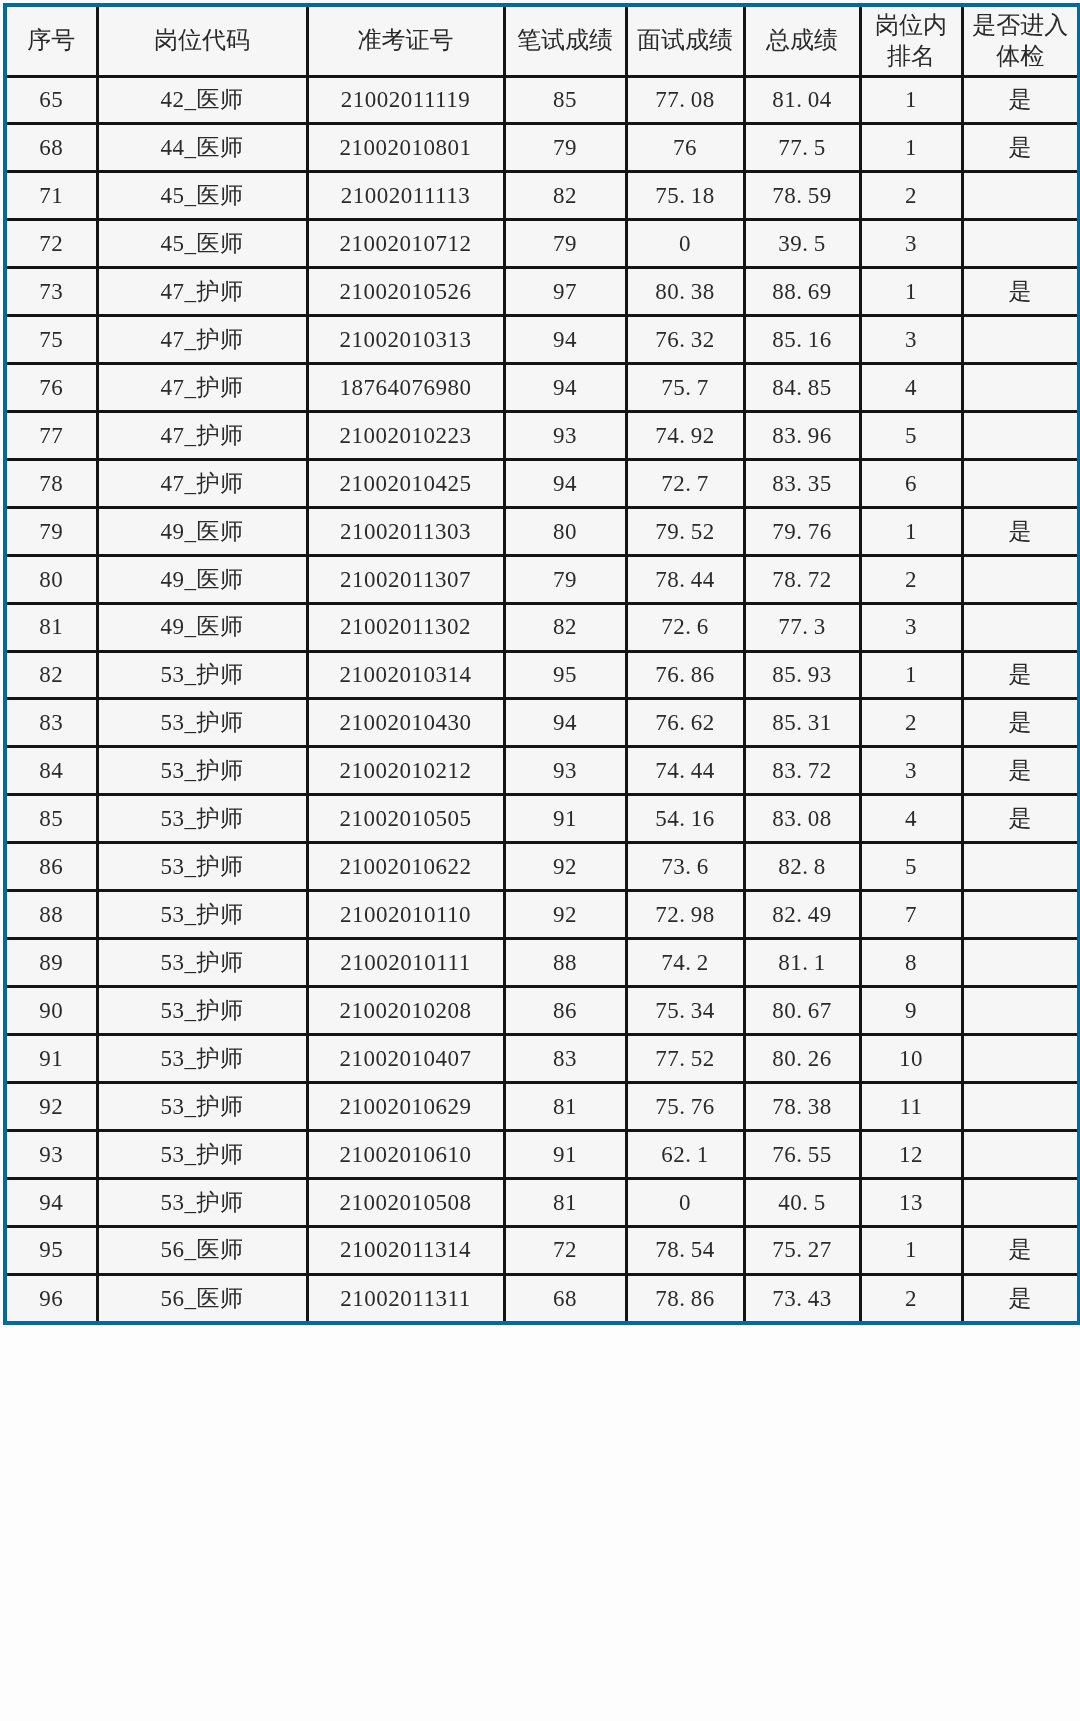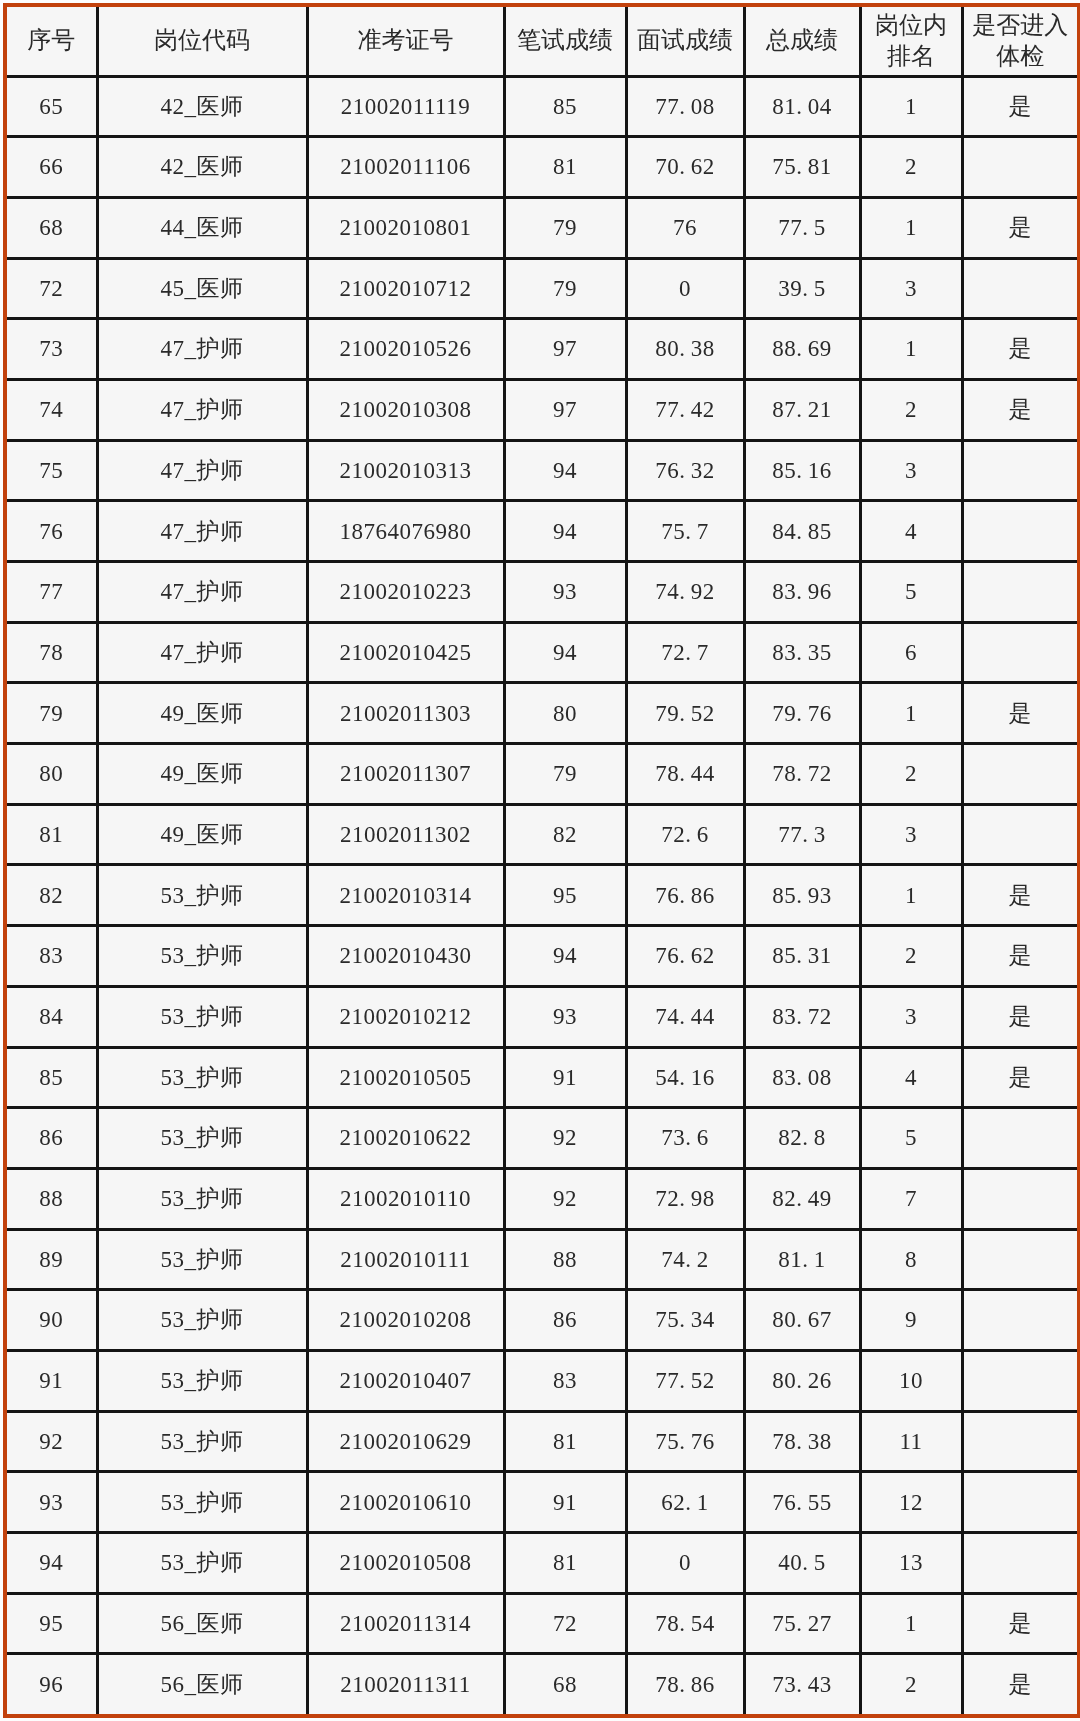--- a/index.html
+++ b/index.html
@@ -13,24 +13,24 @@
     height: 1721px;
     background: #fdfdfd;
     overflow: hidden;
     font-family: "Liberation Serif", "DejaVu Serif", serif;
   }
   table.score-table {
     position: absolute;
     left: 3px;
     top: 3px;
     width: 1074px;
-    height: 1715px;
+    height: 1322px;
     border-collapse: collapse;
     table-layout: fixed;
-    border: 4px solid #c2410c;
+    border: 4px solid #0369a1;
   }
   table.score-table th,
   table.score-table td {
     border: 3px solid #141414;
     background: #f6f6f6;
     text-align: center;
     vertical-align: middle;
     color: #2a2a2a;
     padding: 0 2px;
     overflow: hidden;
@@ -84,38 +84,38 @@
           <td>65</td>
           <td>42_医师</td>
           <td>21002011119</td>
           <td>85</td>
           <td>77. 08</td>
           <td>81. 04</td>
           <td>1</td>
           <td>是</td>
         </tr>
         <tr>
-          <td>66</td>
-          <td>42_医师</td>
-          <td>21002011106</td>
-          <td>81</td>
-          <td>70. 62</td>
-          <td>75. 81</td>
-          <td>2</td>
-          <td></td>
-        </tr>
-        <tr>
           <td>68</td>
           <td>44_医师</td>
           <td>21002010801</td>
           <td>79</td>
           <td>76</td>
           <td>77. 5</td>
           <td>1</td>
           <td>是</td>
+        </tr>
+        <tr>
+          <td>71</td>
+          <td>45_医师</td>
+          <td>21002011113</td>
+          <td>82</td>
+          <td>75. 18</td>
+          <td>78. 59</td>
+          <td>2</td>
+          <td></td>
         </tr>
         <tr>
           <td>72</td>
           <td>45_医师</td>
           <td>21002010712</td>
           <td>79</td>
           <td>0</td>
           <td>39. 5</td>
           <td>3</td>
           <td></td>
@@ -124,30 +124,20 @@
           <td>73</td>
           <td>47_护师</td>
           <td>21002010526</td>
           <td>97</td>
           <td>80. 38</td>
           <td>88. 69</td>
           <td>1</td>
           <td>是</td>
         </tr>
         <tr>
-          <td>74</td>
-          <td>47_护师</td>
-          <td>21002010308</td>
-          <td>97</td>
-          <td>77. 42</td>
-          <td>87. 21</td>
-          <td>2</td>
-          <td>是</td>
-        </tr>
-        <tr>
           <td>75</td>
           <td>47_护师</td>
           <td>21002010313</td>
           <td>94</td>
           <td>76. 32</td>
           <td>85. 16</td>
           <td>3</td>
           <td></td>
         </tr>
         <tr>

